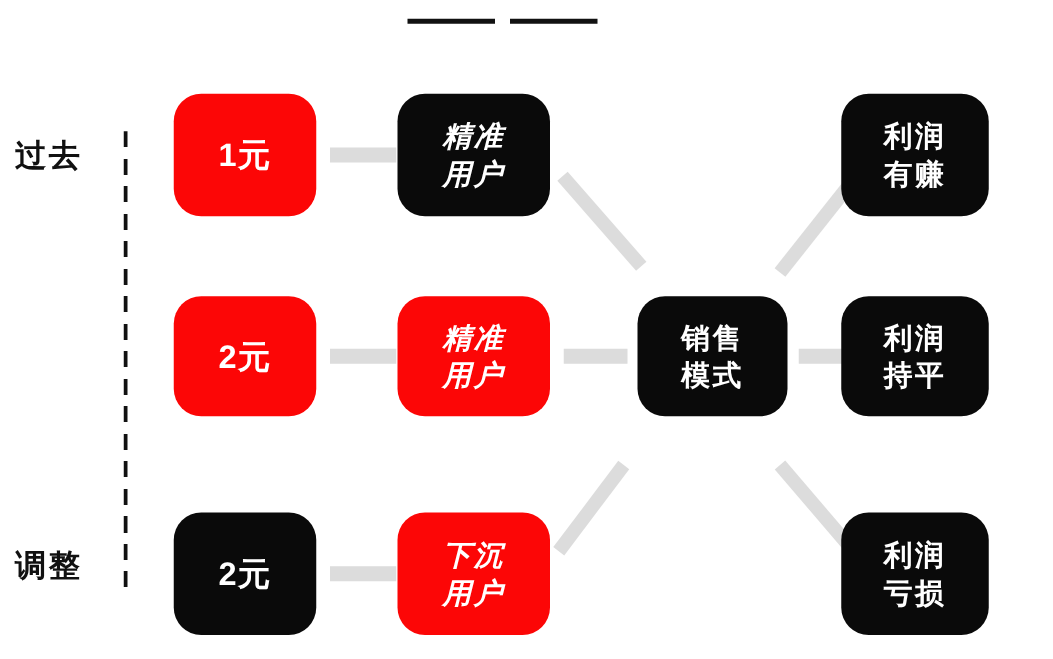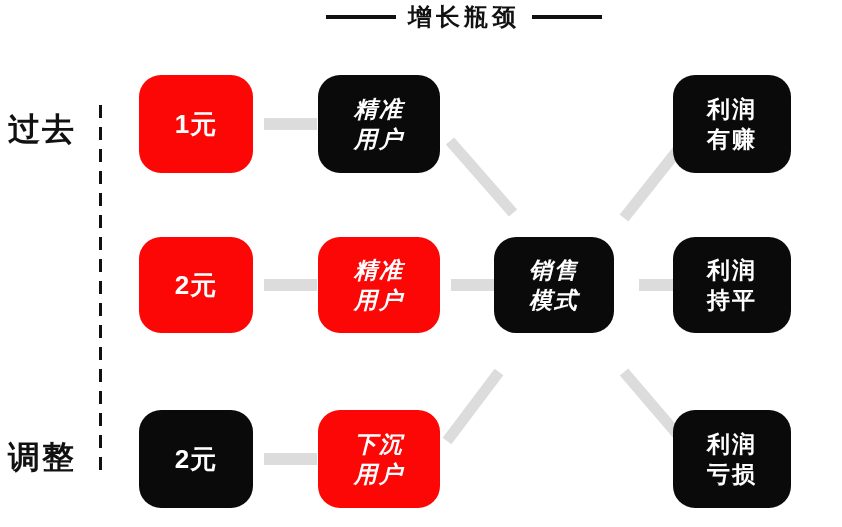--- a/index.html
+++ b/index.html
@@ -38,21 +38,21 @@
     color:var(--ink);
     letter-spacing:4px;
     white-space:nowrap;
   }
   
   .row-label{
     position:absolute;
     left:8px;
     width:58px;
     text-align:right;
-    font-size:32px;
+    font-size:25px;
     font-weight:700;
     color:var(--ink);
     letter-spacing:2px;
     white-space:nowrap;
   }
   .row-label.r1{top:108px;}
   .row-label.r2{top:266px;}
   .row-label.r3{top:436px;}
   
   .divider{
@@ -77,21 +77,21 @@
     font-weight:700;
     text-align:center;
   }
   .node[data-variant="red"]{background:var(--node-red);}
   .node[data-variant="black"]{background:var(--node-black);}
   .node .big{font-size:26px;line-height:30px;letter-spacing:1px;}
   .node .ln{font-size:23px;line-height:30px;letter-spacing:2px;}
   
   .c1{left:139px;width:114px;}
   .c2{left:318px;width:122px;font-style:italic;}
-  .c3{left:494px;width:120px;font-style:italic;}
+  .c3{left:510px;width:120px;}
   .c4{left:673px;width:118px;}
   .r1{top:75px;height:98px;}
   .r2{top:237px;height:96px;}
   .r3{top:410px;height:98px;}
   
   .hconn{
     position:absolute;
     height:12px;
     background:var(--connector-gray);
   }
@@ -112,21 +112,20 @@
     stroke-width:11;
   }
 </style>
 </head>
 <body>
 
 <div class="canvas">
 
   <div class="title-row">
     <span class="title-dash"></span>
-    <span class="title-text">增长瓶颈</span>
     <span class="title-dash"></span>
   </div>
 
   <div class="row-label r1">过去</div>
   <div class="row-label r3">调整</div>
 
   <div class="divider"></div>
 
   <svg class="diag-layer" viewBox="0 0 842 527" xmlns="http://www.w3.org/2000/svg">
     <line x1="450" y1="141" x2="513" y2="213"></line>

